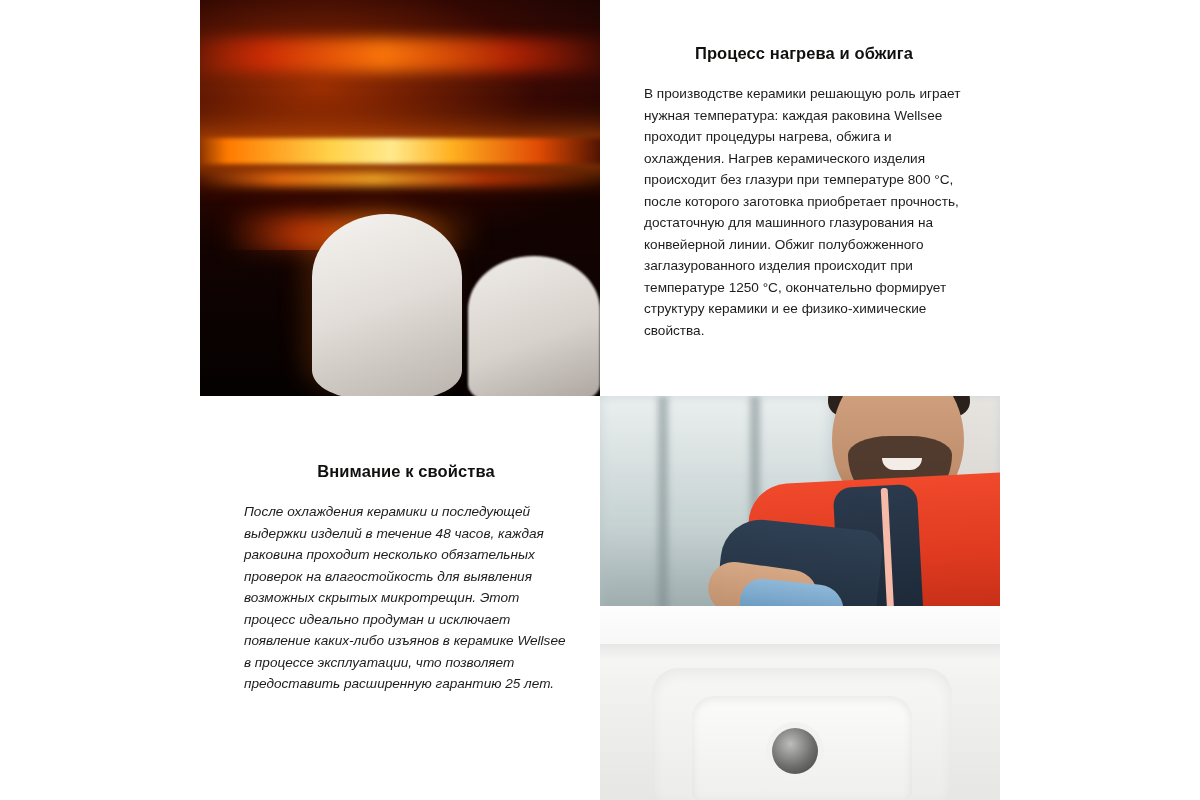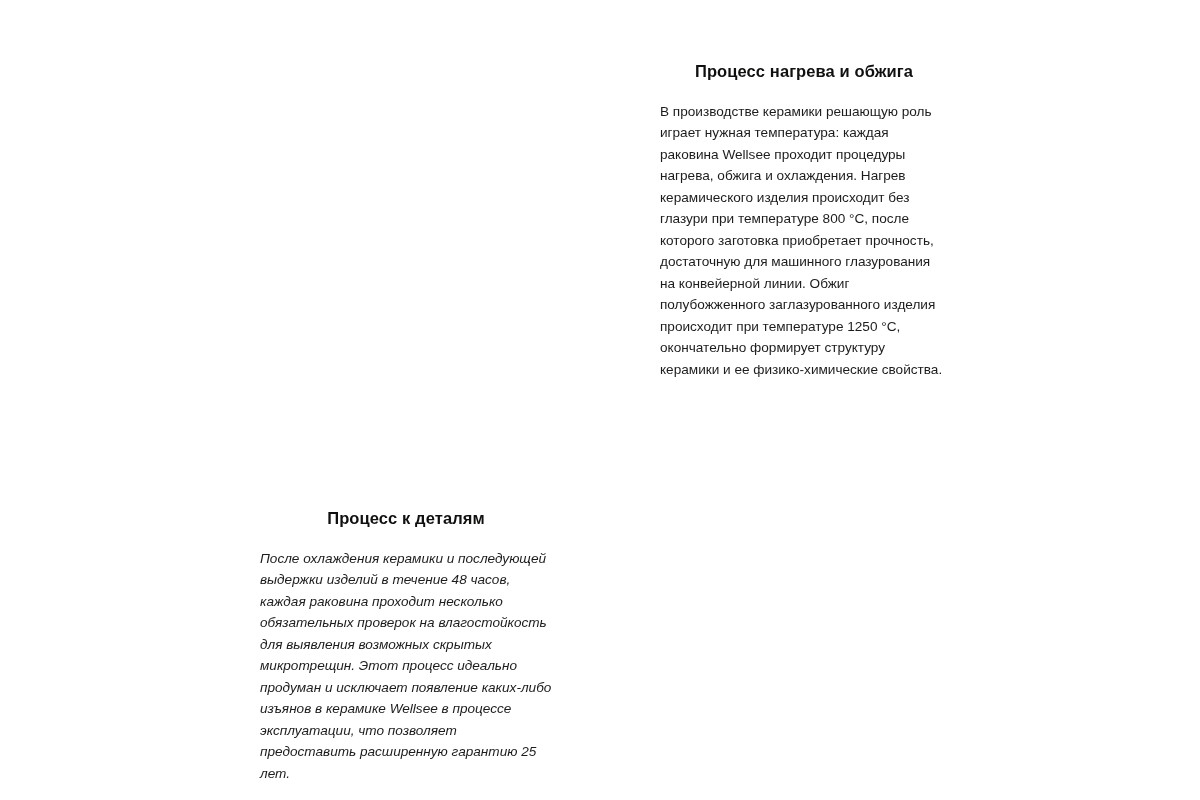--- a/index.html
+++ b/index.html
@@ -19,21 +19,20 @@
     position: relative;
     width: 1200px;
     height: 800px;
     background: #ffffff;
   }
 
   
   .row {
     display: flex;
     width: 1200px;
-    align-items: flex-end;
   }
   .row-1 { height: 396px; }
   .row-2 { height: 404px; }
 
   .gutter-left {
     width: 200px;
     background: #ffffff;
     flex: 0 0 200px;
   }
   .gutter-right {
@@ -152,21 +151,21 @@
     font-weight: bold;
     color: #10100f;
     text-align: center;
     margin: 0 0 20px 0;
     letter-spacing: 0.1px;
   }
   .block-body {
     font-size: 13.6px;
     line-height: 21.5px;
     color: #1c1c1c;
-    margin: 16px;
+    margin: 0;
     text-align: left;
   }
   .block-body.centered-ish {
     text-align: left;
     font-style: italic;
   }
 
   
   .media-worker {
     position: relative;
@@ -383,21 +382,21 @@
 
     <div class="gutter-right"></div>
   </div>
 
   <div class="row row-2">
 
     <div class="gutter-left"></div>
 
     <div class="text-block">
       <div class="text-inner-left">
-        <h2 class="block-title">Процесс к деталям</h2>
+        <h2 class="block-title">Внимание к свойства</h2>
         <p class="block-body centered-ish">После охлаждения керамики и последующей выдержки изделий в течение 48 часов, каждая раковина проходит несколько обязательных проверок на влагостойкость для выявления возможных скрытых микротрещин. Этот процесс идеально продуман и исключает появление каких-либо изъянов в керамике Wellsee в процессе эксплуатации, что позволяет предоставить расширенную гарантию 25 лет.</p>
       </div>
     </div>
 
     <div class="media media-worker">
       <div class="worker-bg"></div>
       <div class="window-blur"></div>
       <div class="window-mullion mull-1"></div>
       <div class="window-mullion mull-2"></div>
       <div class="wall-right"></div>

